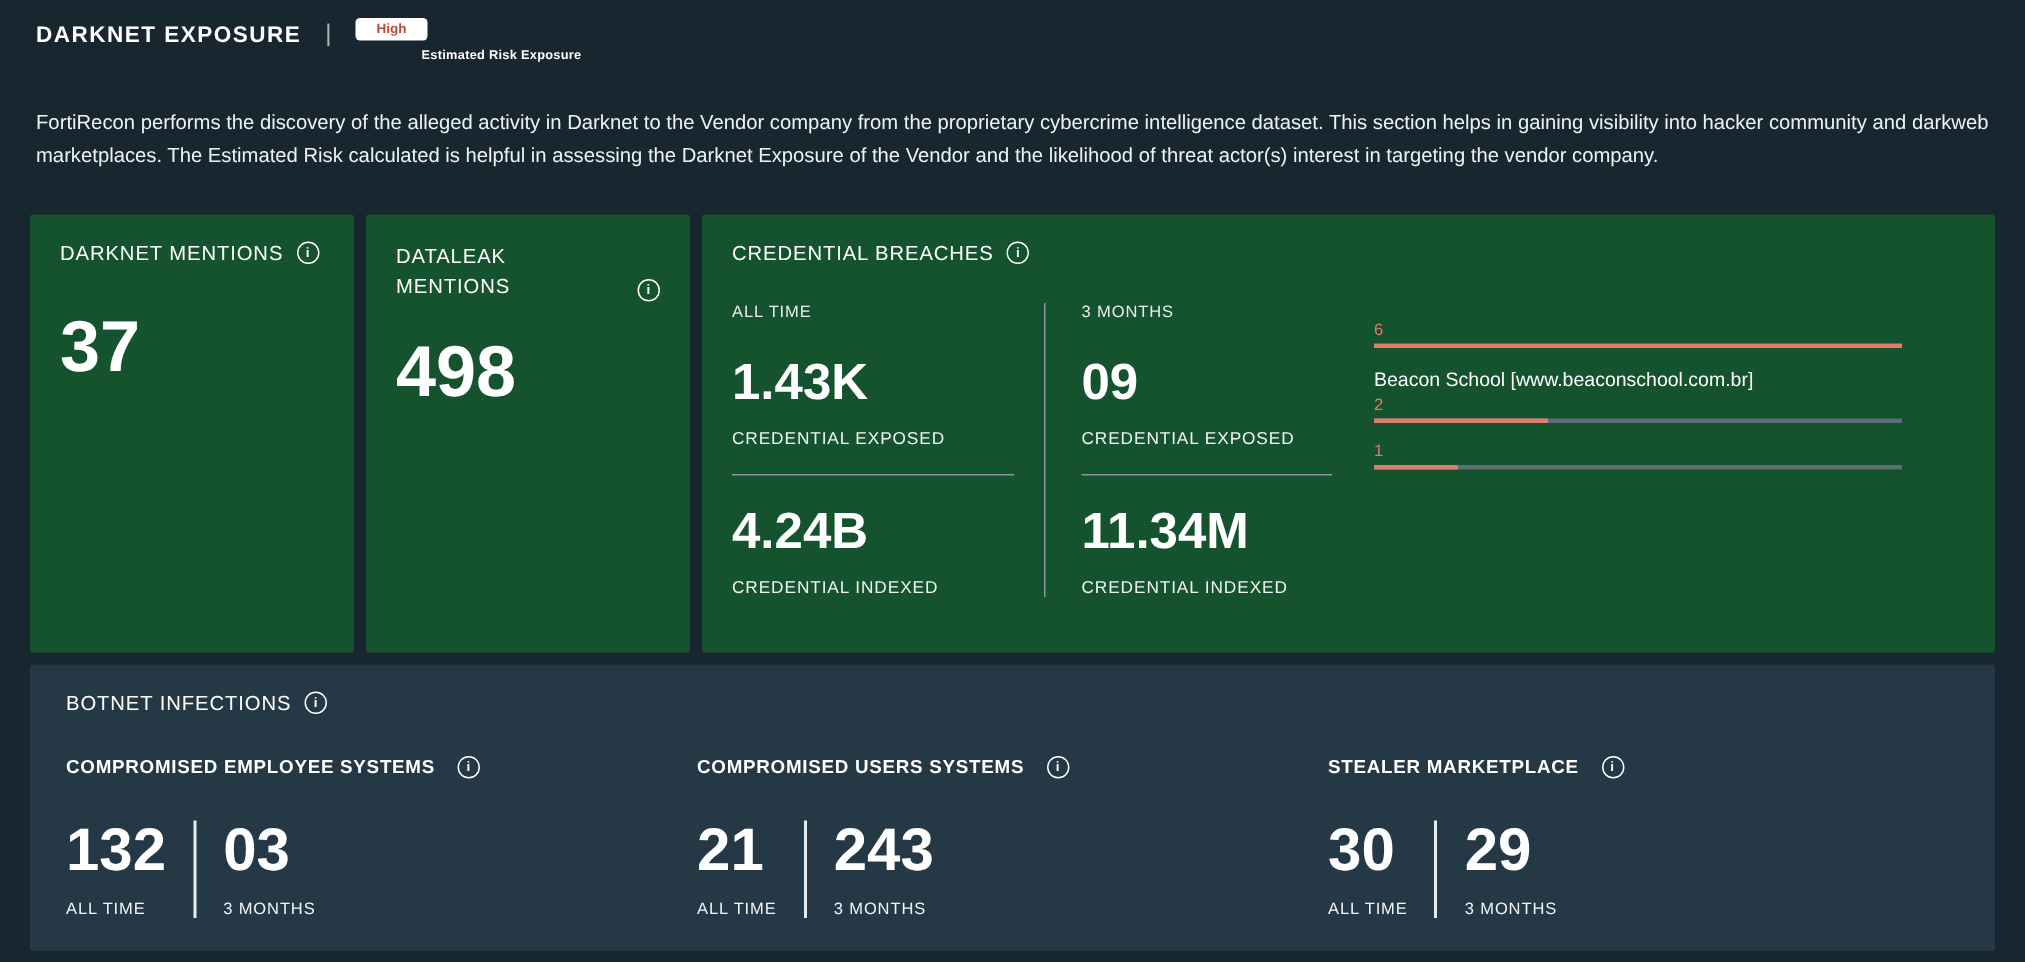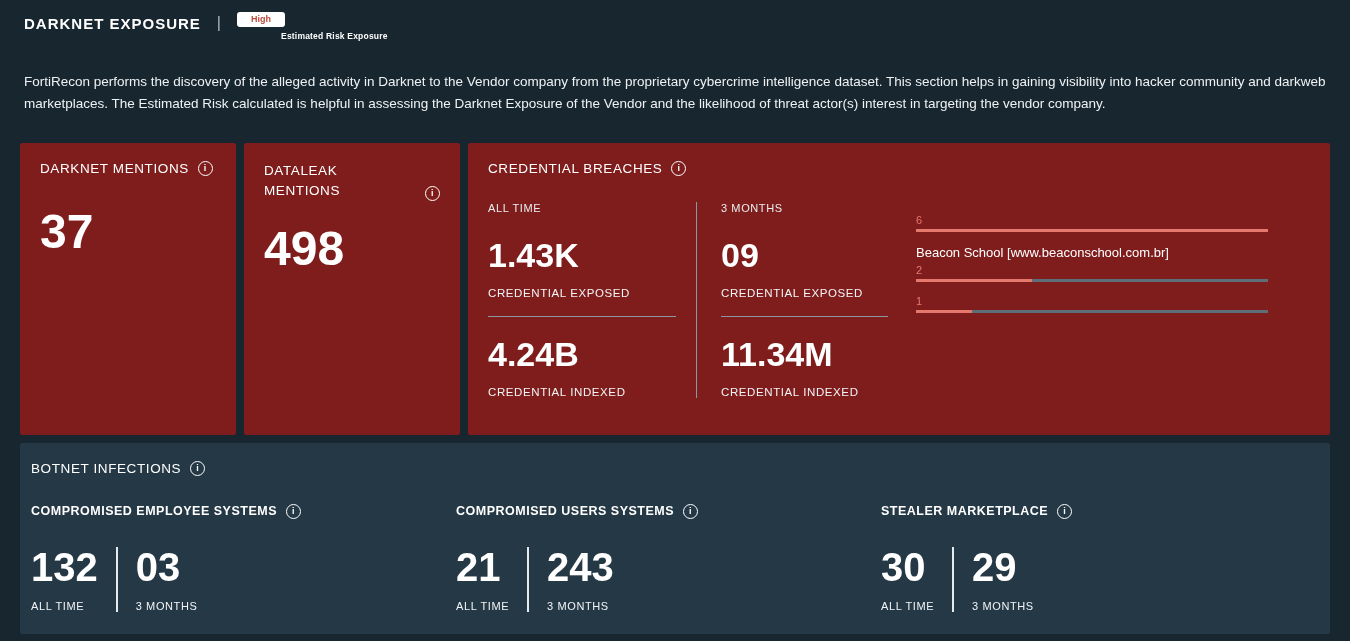--- a/index.html
+++ b/index.html
@@ -26,21 +26,21 @@
   }
   .risk-label { font-size: 8.5px; font-weight: 700; color: #ffffff; margin-top: 4px; letter-spacing: 0.2px; padding-left: 44px; }
   
   .description {
     margin: 30px 24px 0 24px;
     font-size: 13.5px; line-height: 1.65;
     color: #eef2f4; max-width: 1305px;
   }
   
   .cards-row { display: flex; gap: 8px; margin: 27px 20px 0 20px; height: 292px; }
-  .card { background: #7f1d1d; border-radius: 2px; }
+  .card { background: #14532d; border-radius: 2px; }
   .card-sm { width: 216px; padding: 18px 20px; flex-shrink: 0; }
   .card-wide { flex: 1; padding: 18px 20px; }
   .card-title {
     display: flex; align-items: center; gap: 9px;
     font-size: 13.5px; font-weight: 500; letter-spacing: 0.6px;
   }
   .card-title-wrap { justify-content: space-between; align-items: flex-end; }
   .card-title-wrap .title-text { max-width: 110px; line-height: 1.5; }
   .big-metric { font-size: 48px; font-weight: 700; margin-top: 30px; line-height: 1.1; }
   
@@ -59,25 +59,25 @@
   .cred-value { font-size: 34px; font-weight: 700; line-height: 1; }
   .cred-sub { font-size: 11.5px; letter-spacing: 0.6px; margin-top: 15px; color: #f2f5f7; }
   .cred-hr { border: none; border-top: 1px solid #8b98a1; margin: 17px 0 20px 0; }
   .breach-list { margin-left: auto; width: 352px; padding-top: 8px; padding-right: 42px; box-sizing: content-box; }
   .breach-item { margin-bottom: 13px; }
   .breach-name { font-size: 13px; color: #ffffff; }
   .breach-value { font-size: 11px; color: #e5796e; margin: 4px 0 3px 0; }
   .breach-bar { height: 3px; background: #5d6e78; width: 100%; }
   .breach-fill { height: 100%; background: #e5796e; width: 0%; }
   
-  .botnet-card { margin: 8px 20px 0 20px; padding: 18px 24px 22px 11px; background: #253845; border-radius: 2px; }
+  .botnet-card { margin: 8px 20px 0 20px; padding: 18px 24px 22px 24px; background: #253845; border-radius: 2px; }
   .botnet-sections { display: flex; margin-top: 28px; }
   .botnet-section { flex: 1; }
   .botnet-heading {
-    display: flex; gap: 9px;
+    display: flex; gap: 15px;
     font-size: 12.5px; font-weight: 700; letter-spacing: 0.5px;
   }
   .botnet-stats { display: flex; margin-top: 28px; }
   .stat-block { display: flex; flex-direction: column; }
   .stat-value { font-size: 40px; font-weight: 700; line-height: 1; }
   .stat-label { font-size: 11px; letter-spacing: 0.6px; margin-top: 13px; color: #f2f5f7; }
   .stat-divider { width: 2px; background: #e6ebee; margin: 0 18px; }
 </style>
 </head>
 <body>

